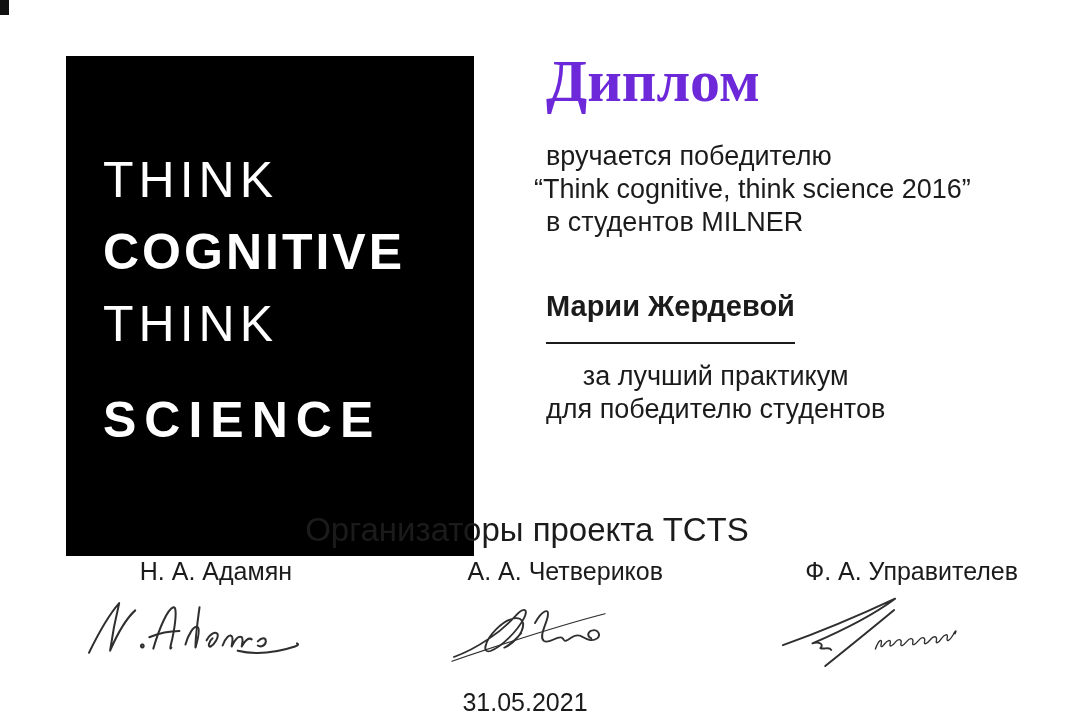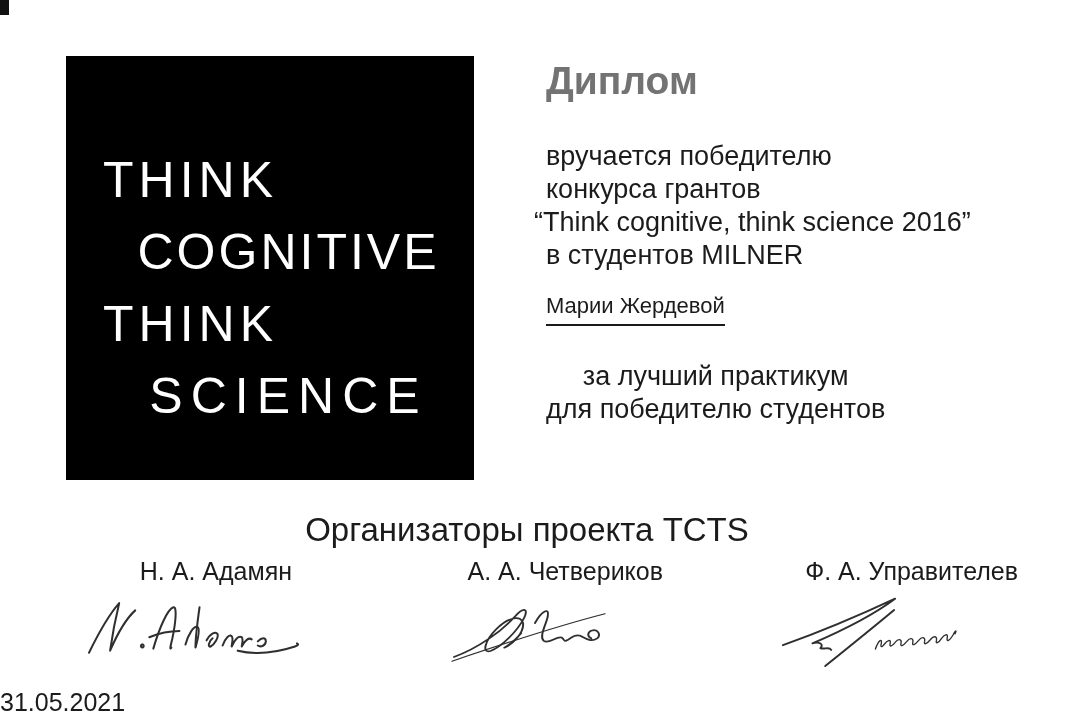--- a/index.html
+++ b/index.html
@@ -18,62 +18,63 @@
     position: absolute;
     left: 0; top: 0;
     width: 9px; height: 15px;
     background: #111111;
   }
 
   
   .logo {
     position: absolute;
     left: 66px; top: 56px;
-    width: 408px; height: 424px;
+    width: 408px; height: 500px;
     background: #000000;
     padding: 88px 0 0 37px;
   }
   .logo-line {
     color: #ffffff;
     font-size: 50px;
     line-height: 72px;
     white-space: nowrap;
   }
   .logo-line.thin  { font-weight: 400; letter-spacing: 5px; }
-  .logo-line.bold  { font-weight: 400; letter-spacing: 3px; text-align: center; }
-  .logo-line:nth-child(4) { letter-spacing: 8px; }
+  .logo-line.bold  { font-weight: 700; letter-spacing: 3px; }
+  .logo-line:nth-child(4) { letter-spacing: 8px; margin-top: 24px; }
 
   
   .title {
     position: absolute;
     left: 546px; top: 58px;
-    font-size: 39px;
+    font-size: 60px;
     font-weight: 700;
     line-height: 46px;
-    color: #737373;
+    color: #6d28d9;
+    font-family: Liberation Serif, serif;
   }
 
   .intro {
     position: absolute;
     left: 546px; top: 140px;
     font-size: 27px;
     line-height: 33px;
     font-weight: 400;
   }
   .intro .hang { text-indent: -12px; }
 
   .recipient {
     position: absolute;
     left: 546px; top: 291px;
-    font-size: 22px;
-    font-weight: 400;
+    font-size: 29px;
+    font-weight: 700;
     line-height: 30px;
     display: inline-block;
     border-bottom: 2px solid #1b1b1b;
-    padding-bottom: 3px;
+    padding-bottom: 21px;
   }
 
   .reason {
     position: absolute;
     left: 546px; top: 360px;
     font-size: 27px;
     line-height: 33px;
     text-align: center;
   }
 
@@ -109,20 +110,21 @@
     stroke-width: 2;
     stroke-linecap: round;
     stroke-linejoin: round;
   }
   .signature path.fine { stroke-width: 1.4; }
 
   .date {
     position: absolute;
     left: 0; top: 688px;
     width: 1050px;
+    text-align: center;
     font-size: 25px;
   }
 </style>
 </head>
 <body>
 
 <div class="page">
 
   <div class="corner-mark"></div>
 
@@ -130,21 +132,20 @@
     <div class="logo-line thin">THINK</div>
     <div class="logo-line bold">COGNITIVE</div>
     <div class="logo-line thin">THINK</div>
     <div class="logo-line bold">SCIENCE</div>
   </div>
 
   <div class="title">Диплом</div>
 
   <div class="intro">
     <div>вручается победителю</div>
-    <div>конкурса грантов</div>
     <div class="hang">“Think cognitive, think science 2016”</div>
     <div>в студентов MILNER</div>
   </div>
 
   <div class="recipient">Марии Жердевой</div>
 
   <div class="reason">
     <div>за лучший практикум</div>
     <div>для победителю студентов</div>
   </div>

